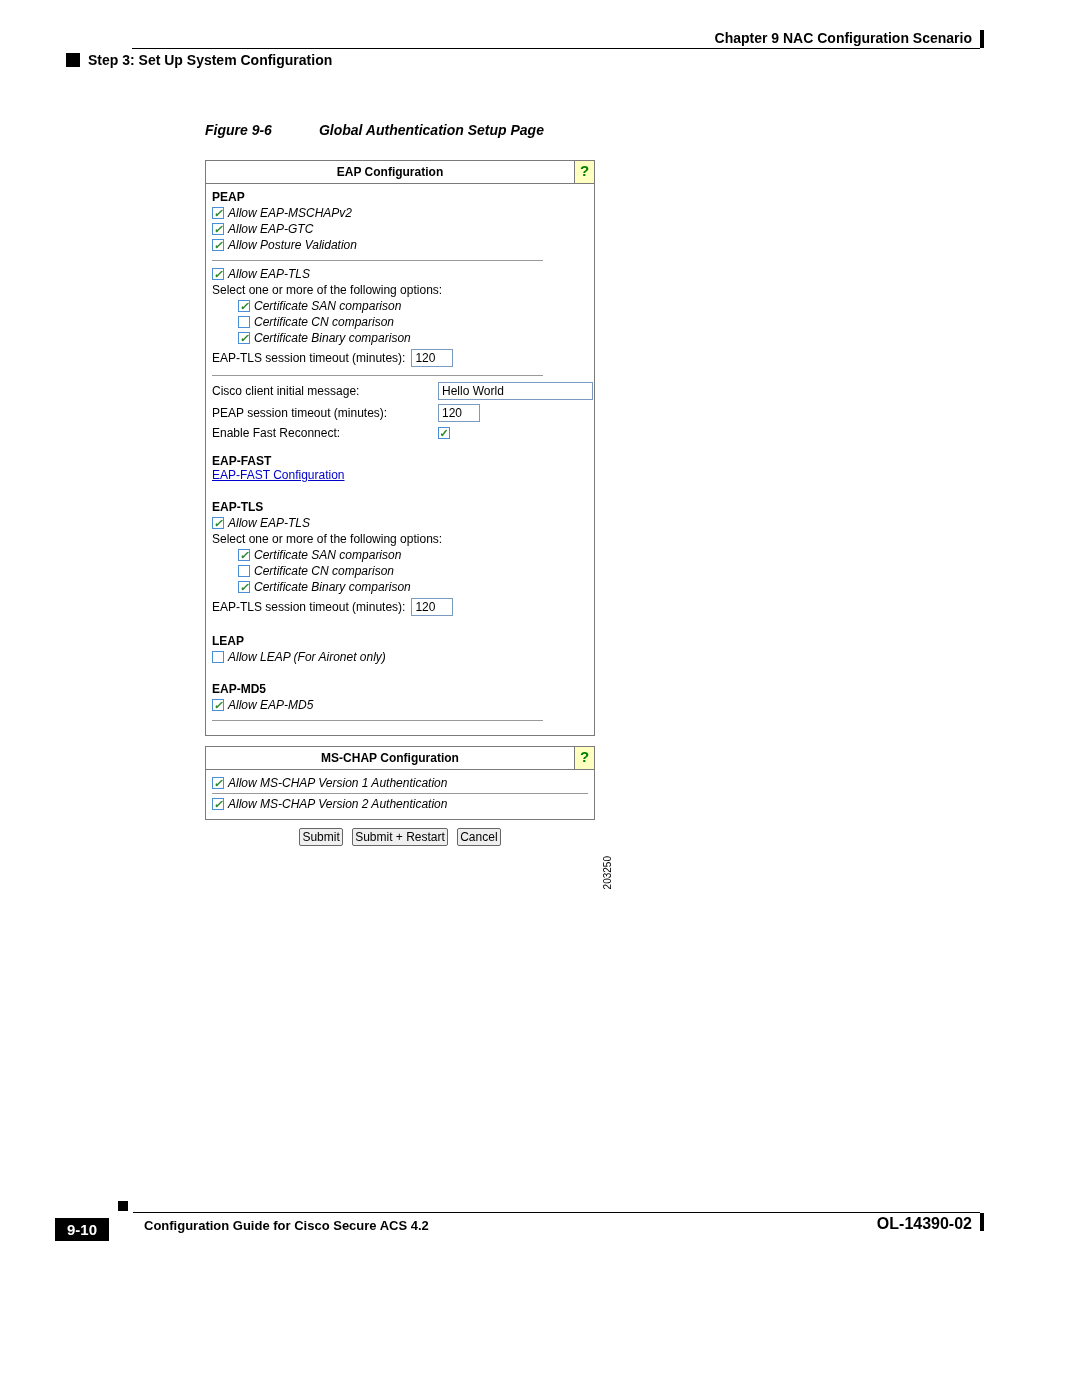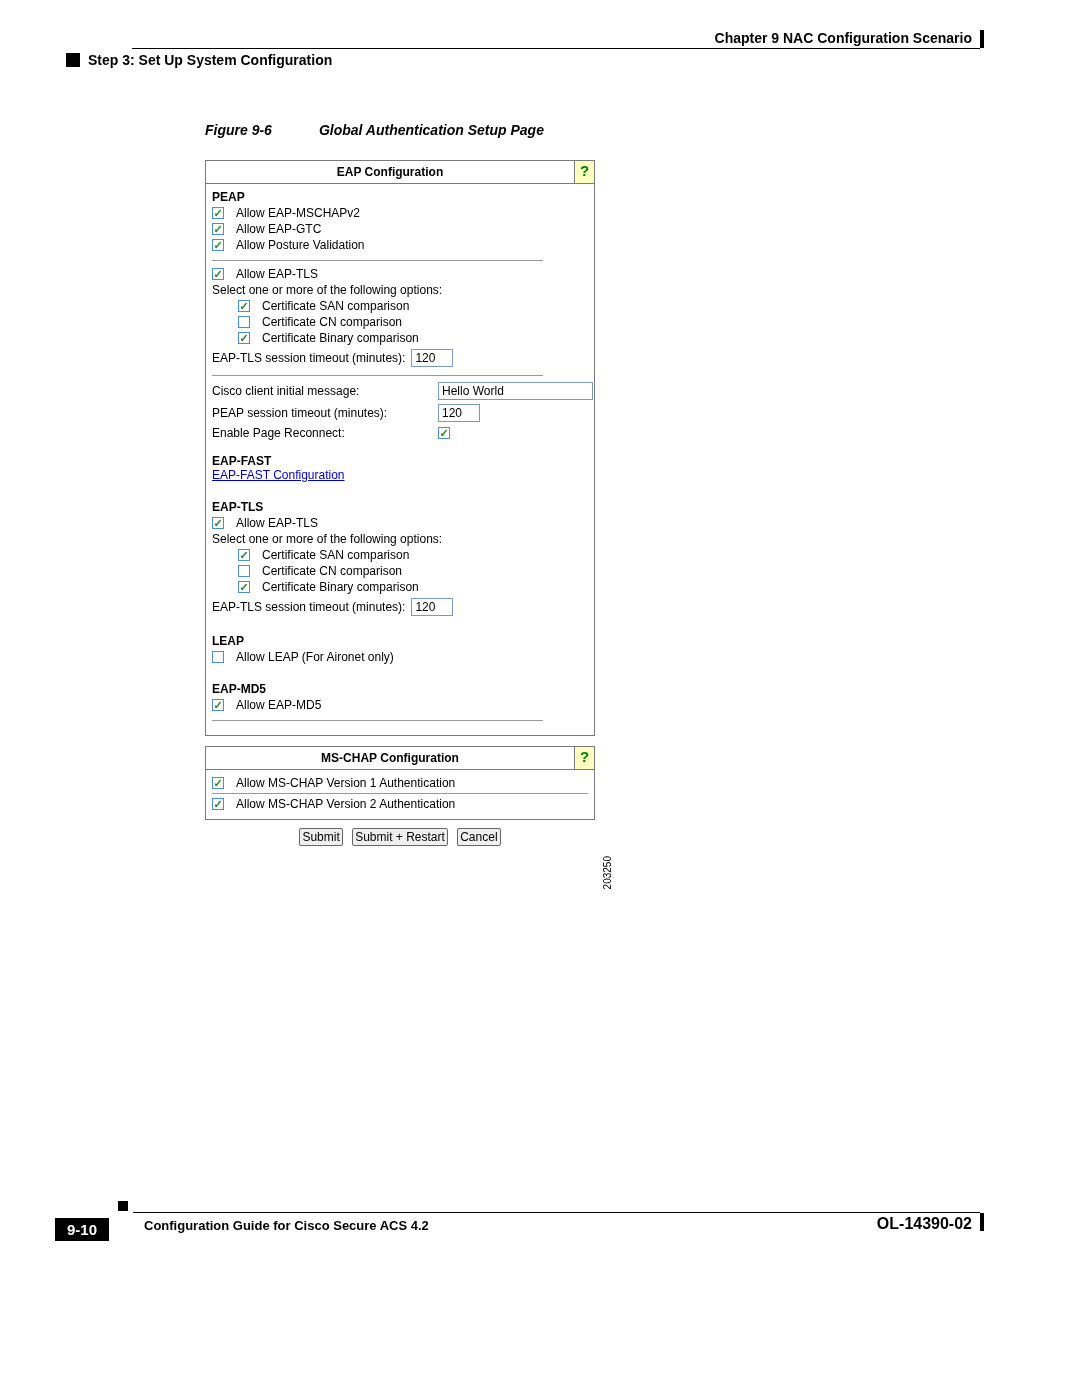--- a/index.html
+++ b/index.html
@@ -112,21 +112,22 @@
   }
   .sec-head {
     font-weight: bold;
     font-family: Arial, sans-serif;
     margin-top: 2px;
   }
   .ck-row {
     margin: 2px 0;
     display: flex;
     align-items: center;
-    gap: 12px;
+    gap: 4px;
+    font-style: italic;
   }
   .ck {
     width: 12px;
     height: 12px;
     border: 1px solid #4a8fd6;
     background: #fff;
     display: inline-flex;
     align-items: center;
     justify-content: center;
     font-size: 11px;
@@ -301,21 +302,21 @@
         <hr class="hr hr-short">
         <div class="field-row">
           <span class="field-label" style="width:220px;">Cisco client initial message:</span>
           <input class="txt txt-md" value="Hello World" style="">
         </div>
         <div class="field-row">
           <span class="field-label" style="width:220px;">PEAP session timeout (minutes):</span>
           <input class="txt txt-sm" value="120" style="">
         </div>
         <div class="field-row">
-          <span class="field-label" style="width:220px;">Enable Page Reconnect:</span>
+          <span class="field-label" style="width:220px;">Enable Fast Reconnect:</span>
           <span class="ck checked" style="margin-left:6px;"></span>
         </div>
 
         <div class="sec-head" style="margin-top:14px;">EAP-FAST</div>
         <a href="#" class="link">EAP-FAST Configuration</a>
 
         <div class="sec-head" style="margin-top:18px;">EAP-TLS</div>
         <div class="ck-row">
             <span class="ck checked"></span>
             <span>Allow EAP-TLS</span>

